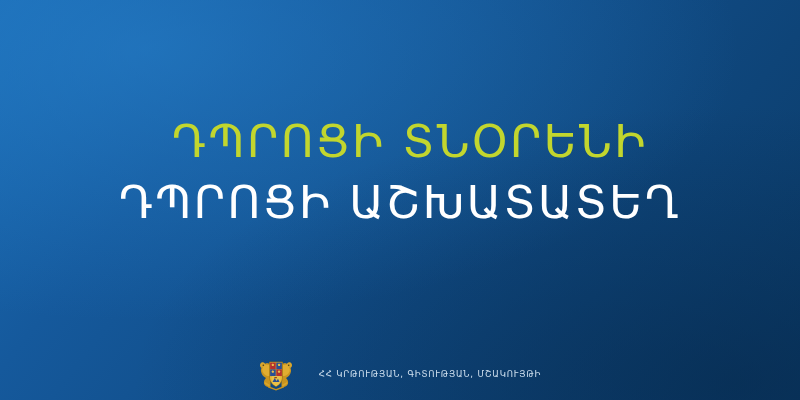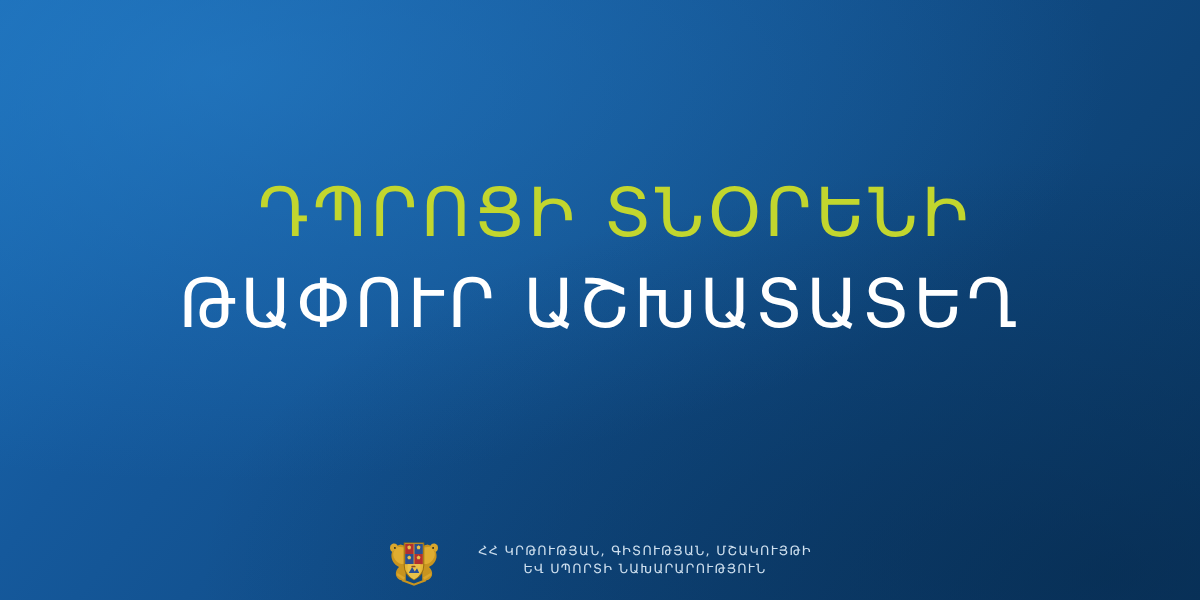--- a/index.html
+++ b/index.html
@@ -99,21 +99,21 @@
     white-space: nowrap;
   }
 </style>
 </head>
 <body>
 
 <div class="banner">
 
   <div class="headline">
     <span class="headline-line line-1">ԴՊՐՈՑԻ ՏՆՕՐԵՆԻ</span>
-    <span class="headline-line line-2">ԹԱՓՈՒՐ ԱՇԽԱՏԱՏԵՂ</span>
+    <span class="headline-line line-2">ԴՊՐՈՑԻ ԱՇԽԱՏԱՏԵՂ</span>
   </div>
 
   <div class="footer">
 
     <svg class="emblem" viewBox="0 0 68 72" aria-hidden="true">
 
       <path d="M16 14 C8 16 3 23 4 31 C5 38 10 42 14 44 C11 47 9 51 10 55 C11 59 15 62 19 62 L23 62 L23 16 Z" fill="#c8941f"></path>
       <path d="M13 17 C7 20 5 26 7 31 C9 36 13 39 17 40 L21 40 L21 18 Z" fill="#e0ad31"></path>
       <path d="M5 24 C2 22 1 18 3 15 C5 12 9 12 11 14 L13 17 Z" fill="#d9a62c"></path>
       <circle cx="8.5" cy="18.5" r="1.3" fill="#2d2a1a"></circle>
@@ -139,17 +139,16 @@
       <path d="M25 30.5 l2.6 -2 2.6 2 -1 3.2 -3.2 0 z" fill="#e8c14a"></path>
       <path d="M37.5 30.5 l2.6 -2 2.6 2 -1 3.2 -3.2 0 z" fill="#e8c14a"></path>
 
       <path d="M18 60 L34 66 L50 60 L50 63 L34 69 L18 63 Z" fill="#c8941f"></path>
       <path d="M12 52 L22 58 L20 61 L11 55 Z" fill="#d9a62c"></path>
       <path d="M56 52 L46 58 L48 61 L57 55 Z" fill="#d9a62c"></path>
     </svg>
 
     <div class="ministry">
       <span class="ministry-line">ՀՀ ԿՐԹՈՒԹՅԱՆ, ԳԻՏՈՒԹՅԱՆ, ՄՇԱԿՈՒՅԹԻ</span>
-      <span class="ministry-line">ԵՎ ՍՊՈՐՏԻ ՆԱԽԱՐԱՐՈՒԹՅՈՒՆ</span>
     </div>
 
   </div>
 </div>
 
 </body></html>

